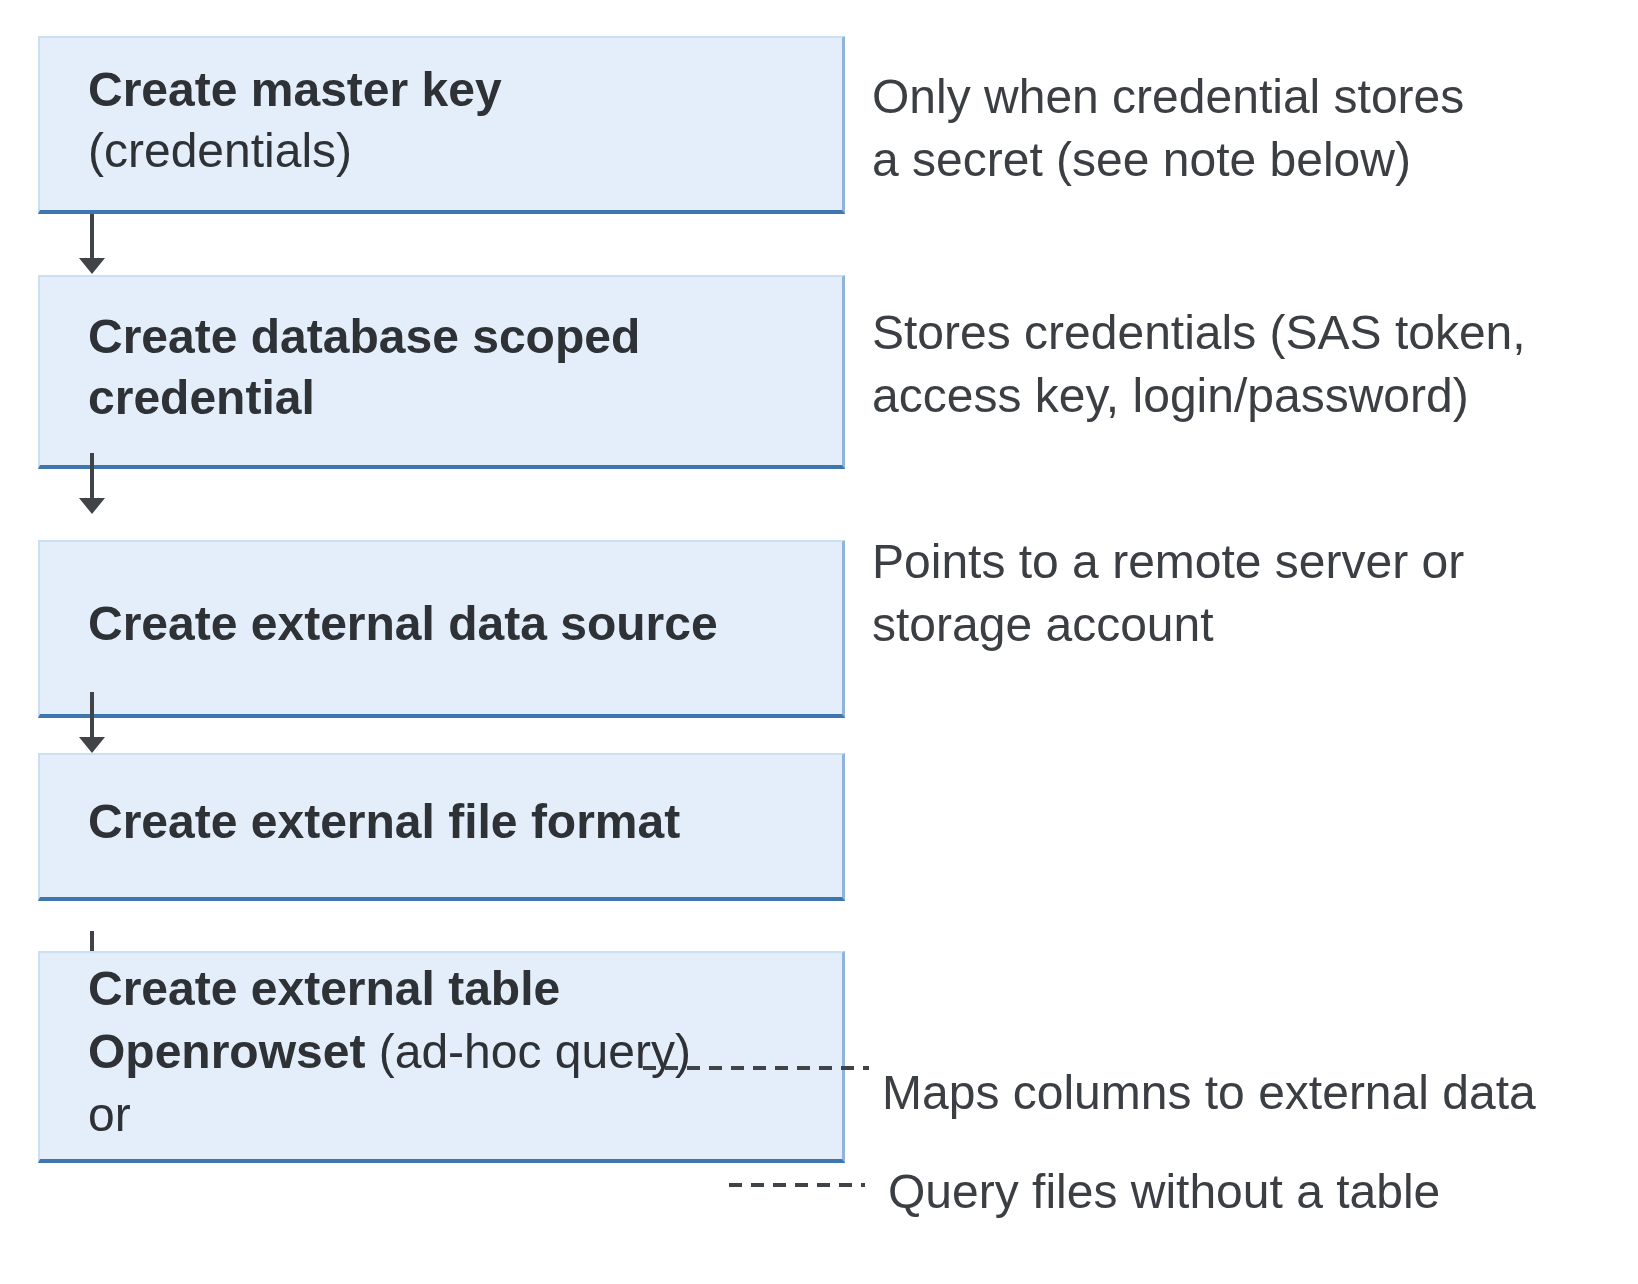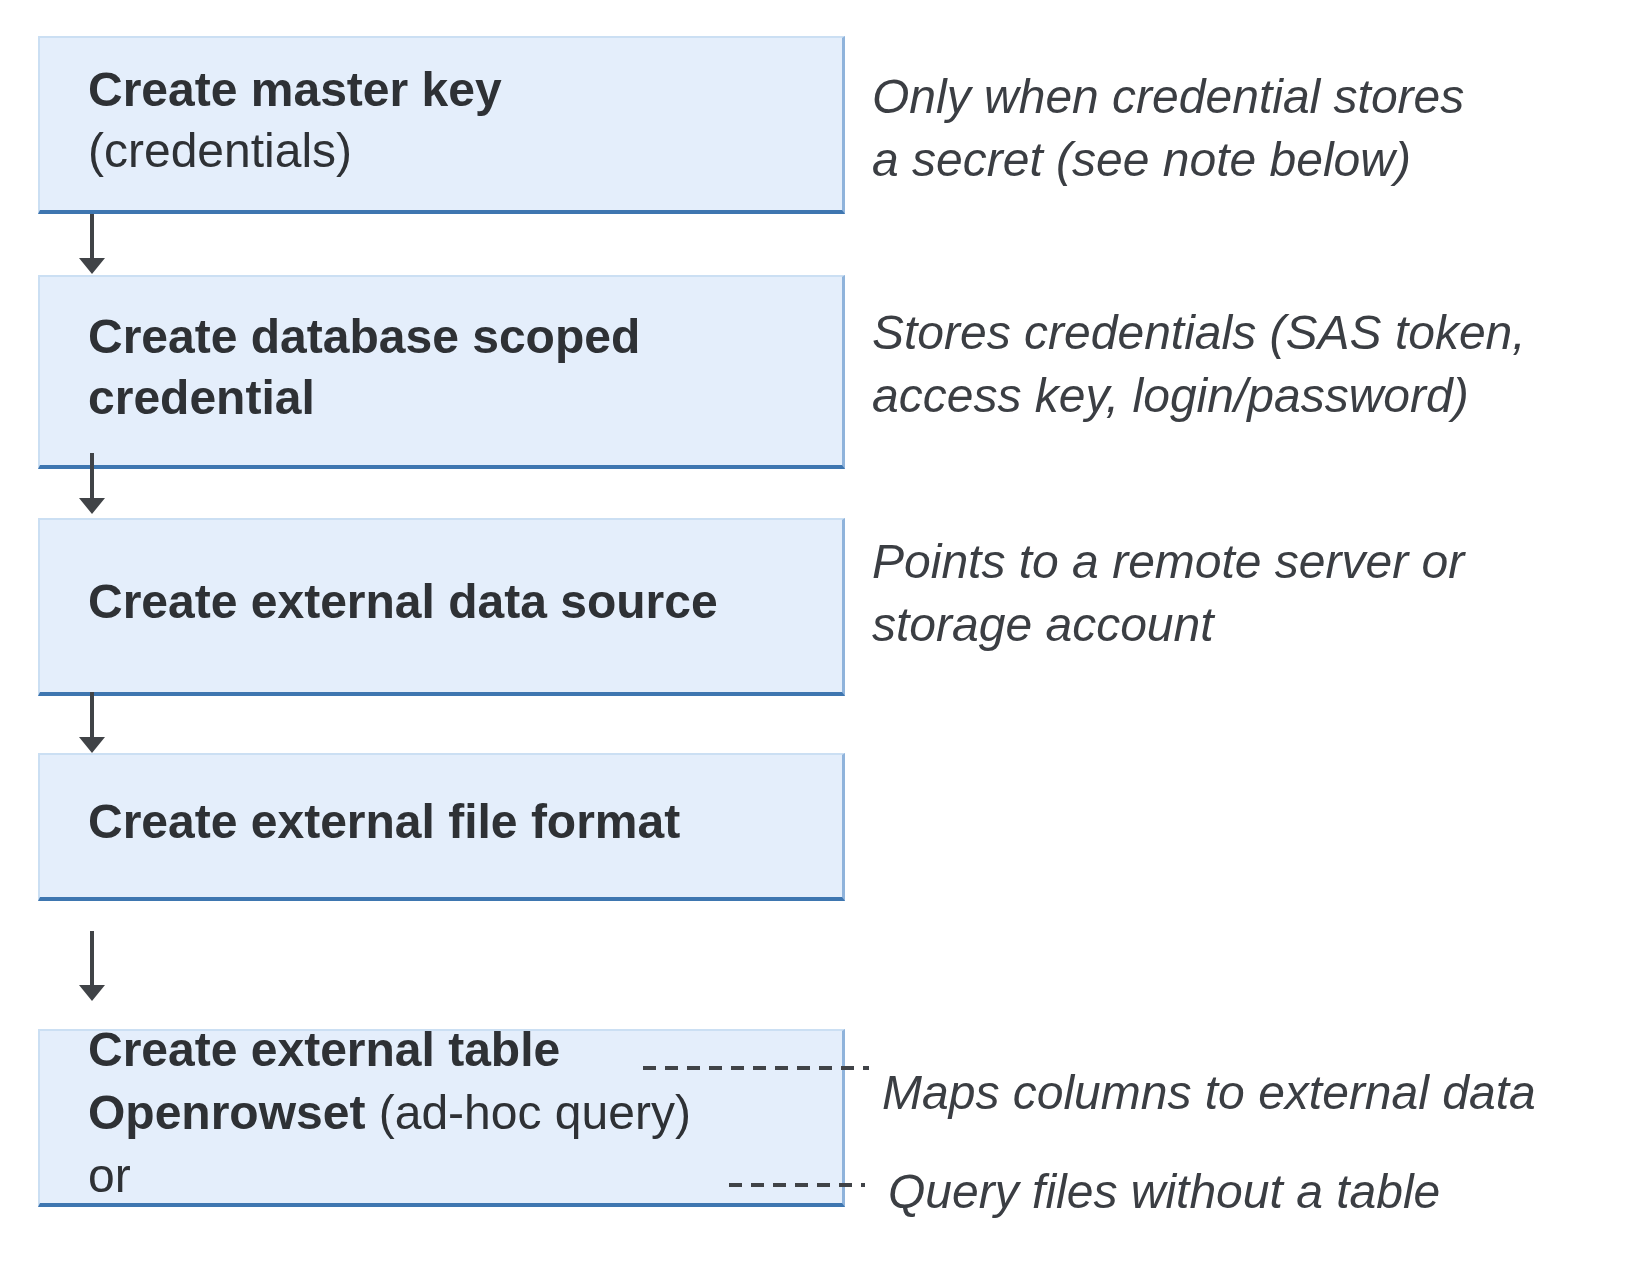--- a/index.html
+++ b/index.html
@@ -34,21 +34,20 @@
   }
   .box-final .box-line{line-height:63px;}
   .bold{font-weight:bold;}
   .note{
     position:absolute;
     left:872px;
     font-size:48px;
     line-height:63px;
     color:var(--note-text,#3B3E43);
     white-space:pre-line;
-    font-style:italic;
   }
   .arrow{
     position:absolute;
     left:79px;
     width:26px;
     display:flex;
     flex-direction:column;
     align-items:center;
   }
   .arrow .stem{
@@ -92,42 +91,42 @@
     <div class="box-line"></div>
   </div>
   <div class="note" style="top:301px">Stores credentials (SAS token,
 access key, login/password)</div>
 
   <div class="arrow" style="top:453px">
     <div class="stem" style="height:45px"></div>
     <div class="head"></div>
   </div>
 
-  <div class="box" style="top:518px;height:178px">
+  <div class="box" style="top:540px;height:178px">
     <div class="box-line bold">Create external data source</div>
     <div class="box-line"></div>
   </div>
   <div class="note" style="top:530px">Points to a remote server or
 storage account</div>
 
   <div class="arrow" style="top:692px">
     <div class="stem" style="height:45px"></div>
     <div class="head"></div>
   </div>
 
   <div class="box" style="top:753px;height:148px">
     <div class="box-line bold">Create external file format</div>
   </div>
 
   <div class="arrow" style="top:931px">
     <div class="stem" style="height:54px"></div>
     <div class="head"></div>
   </div>
 
-  <div class="box box-final" style="top:1029px;height:178px">
+  <div class="box box-final" style="top:951px;height:212px">
     <div class="box-line"><span class="bold">Create external table</span></div>
     <div class="box-line"><span class="bold">Openrowset</span><span> (ad-hoc query)</span></div>
     <div class="box-line">or</div>
   </div>
 
   <div class="dash" style="left:643px;top:1066px;width:226px"></div>
   <div class="dash" style="left:729px;top:1183px;width:136px"></div>
 
   <div class="note" style="top:1061px;left:882px">Maps columns to external data</div>
   <div class="note" style="top:1160px;left:888px">Query files without a table</div>

